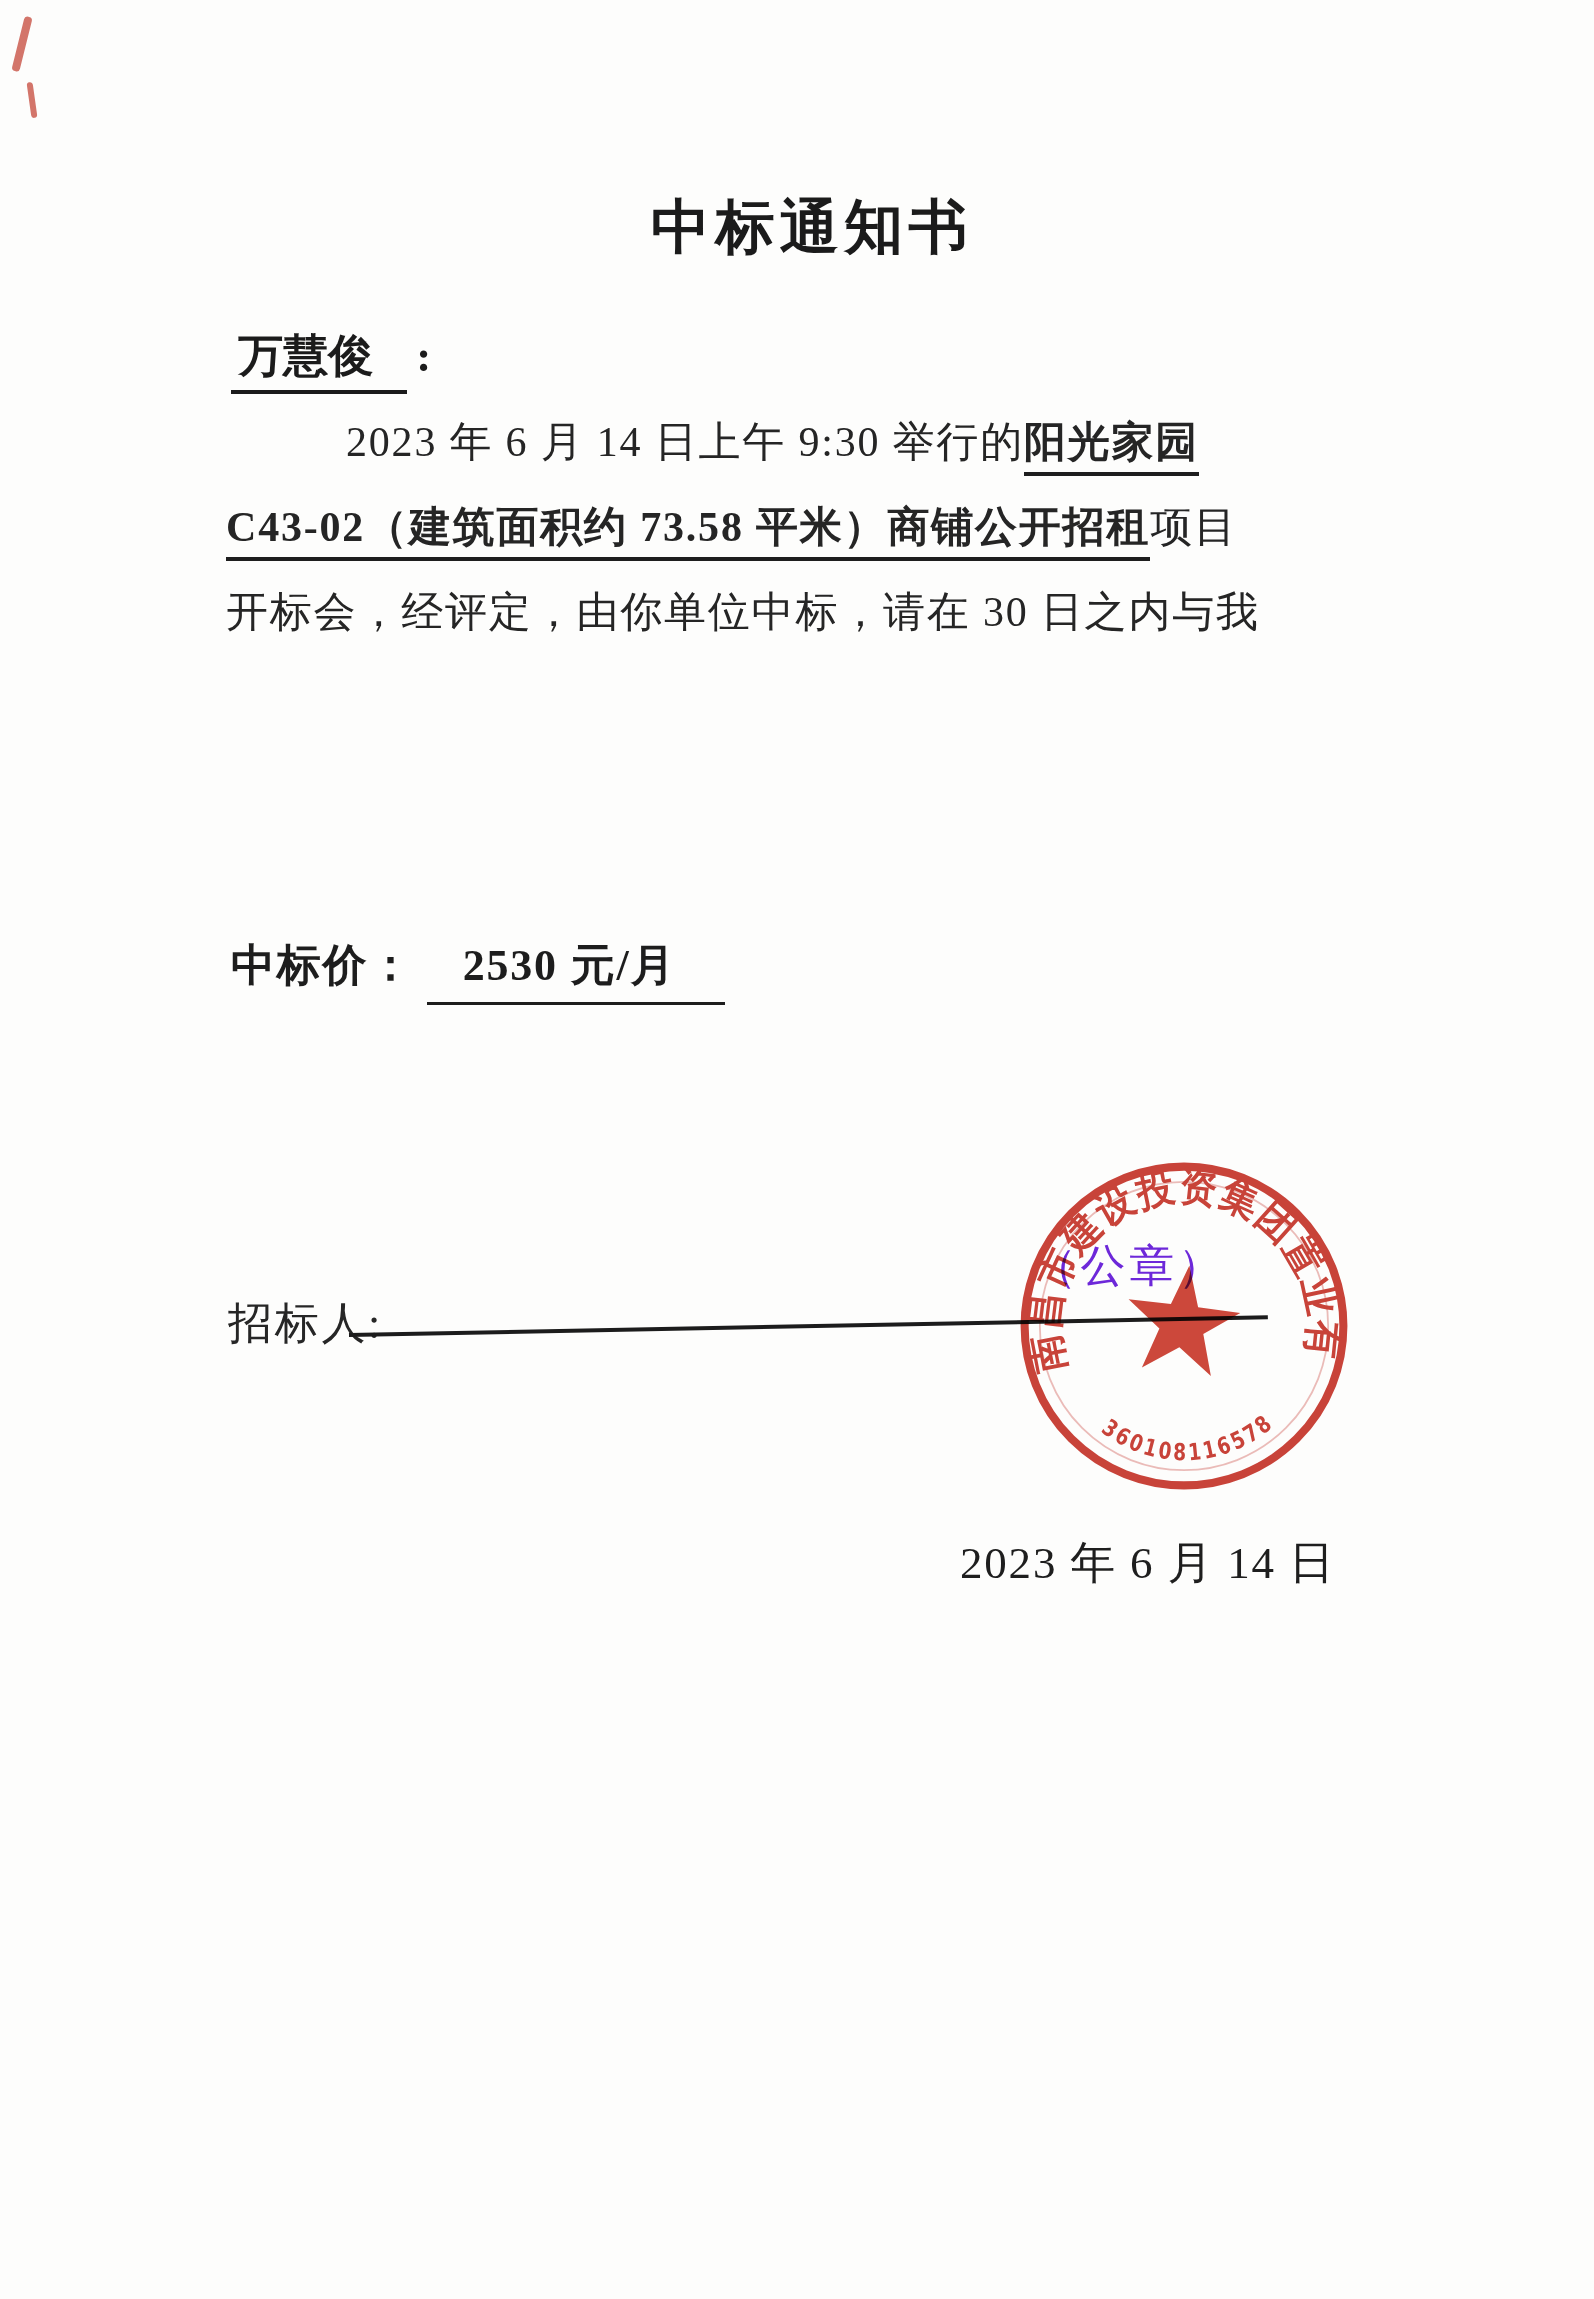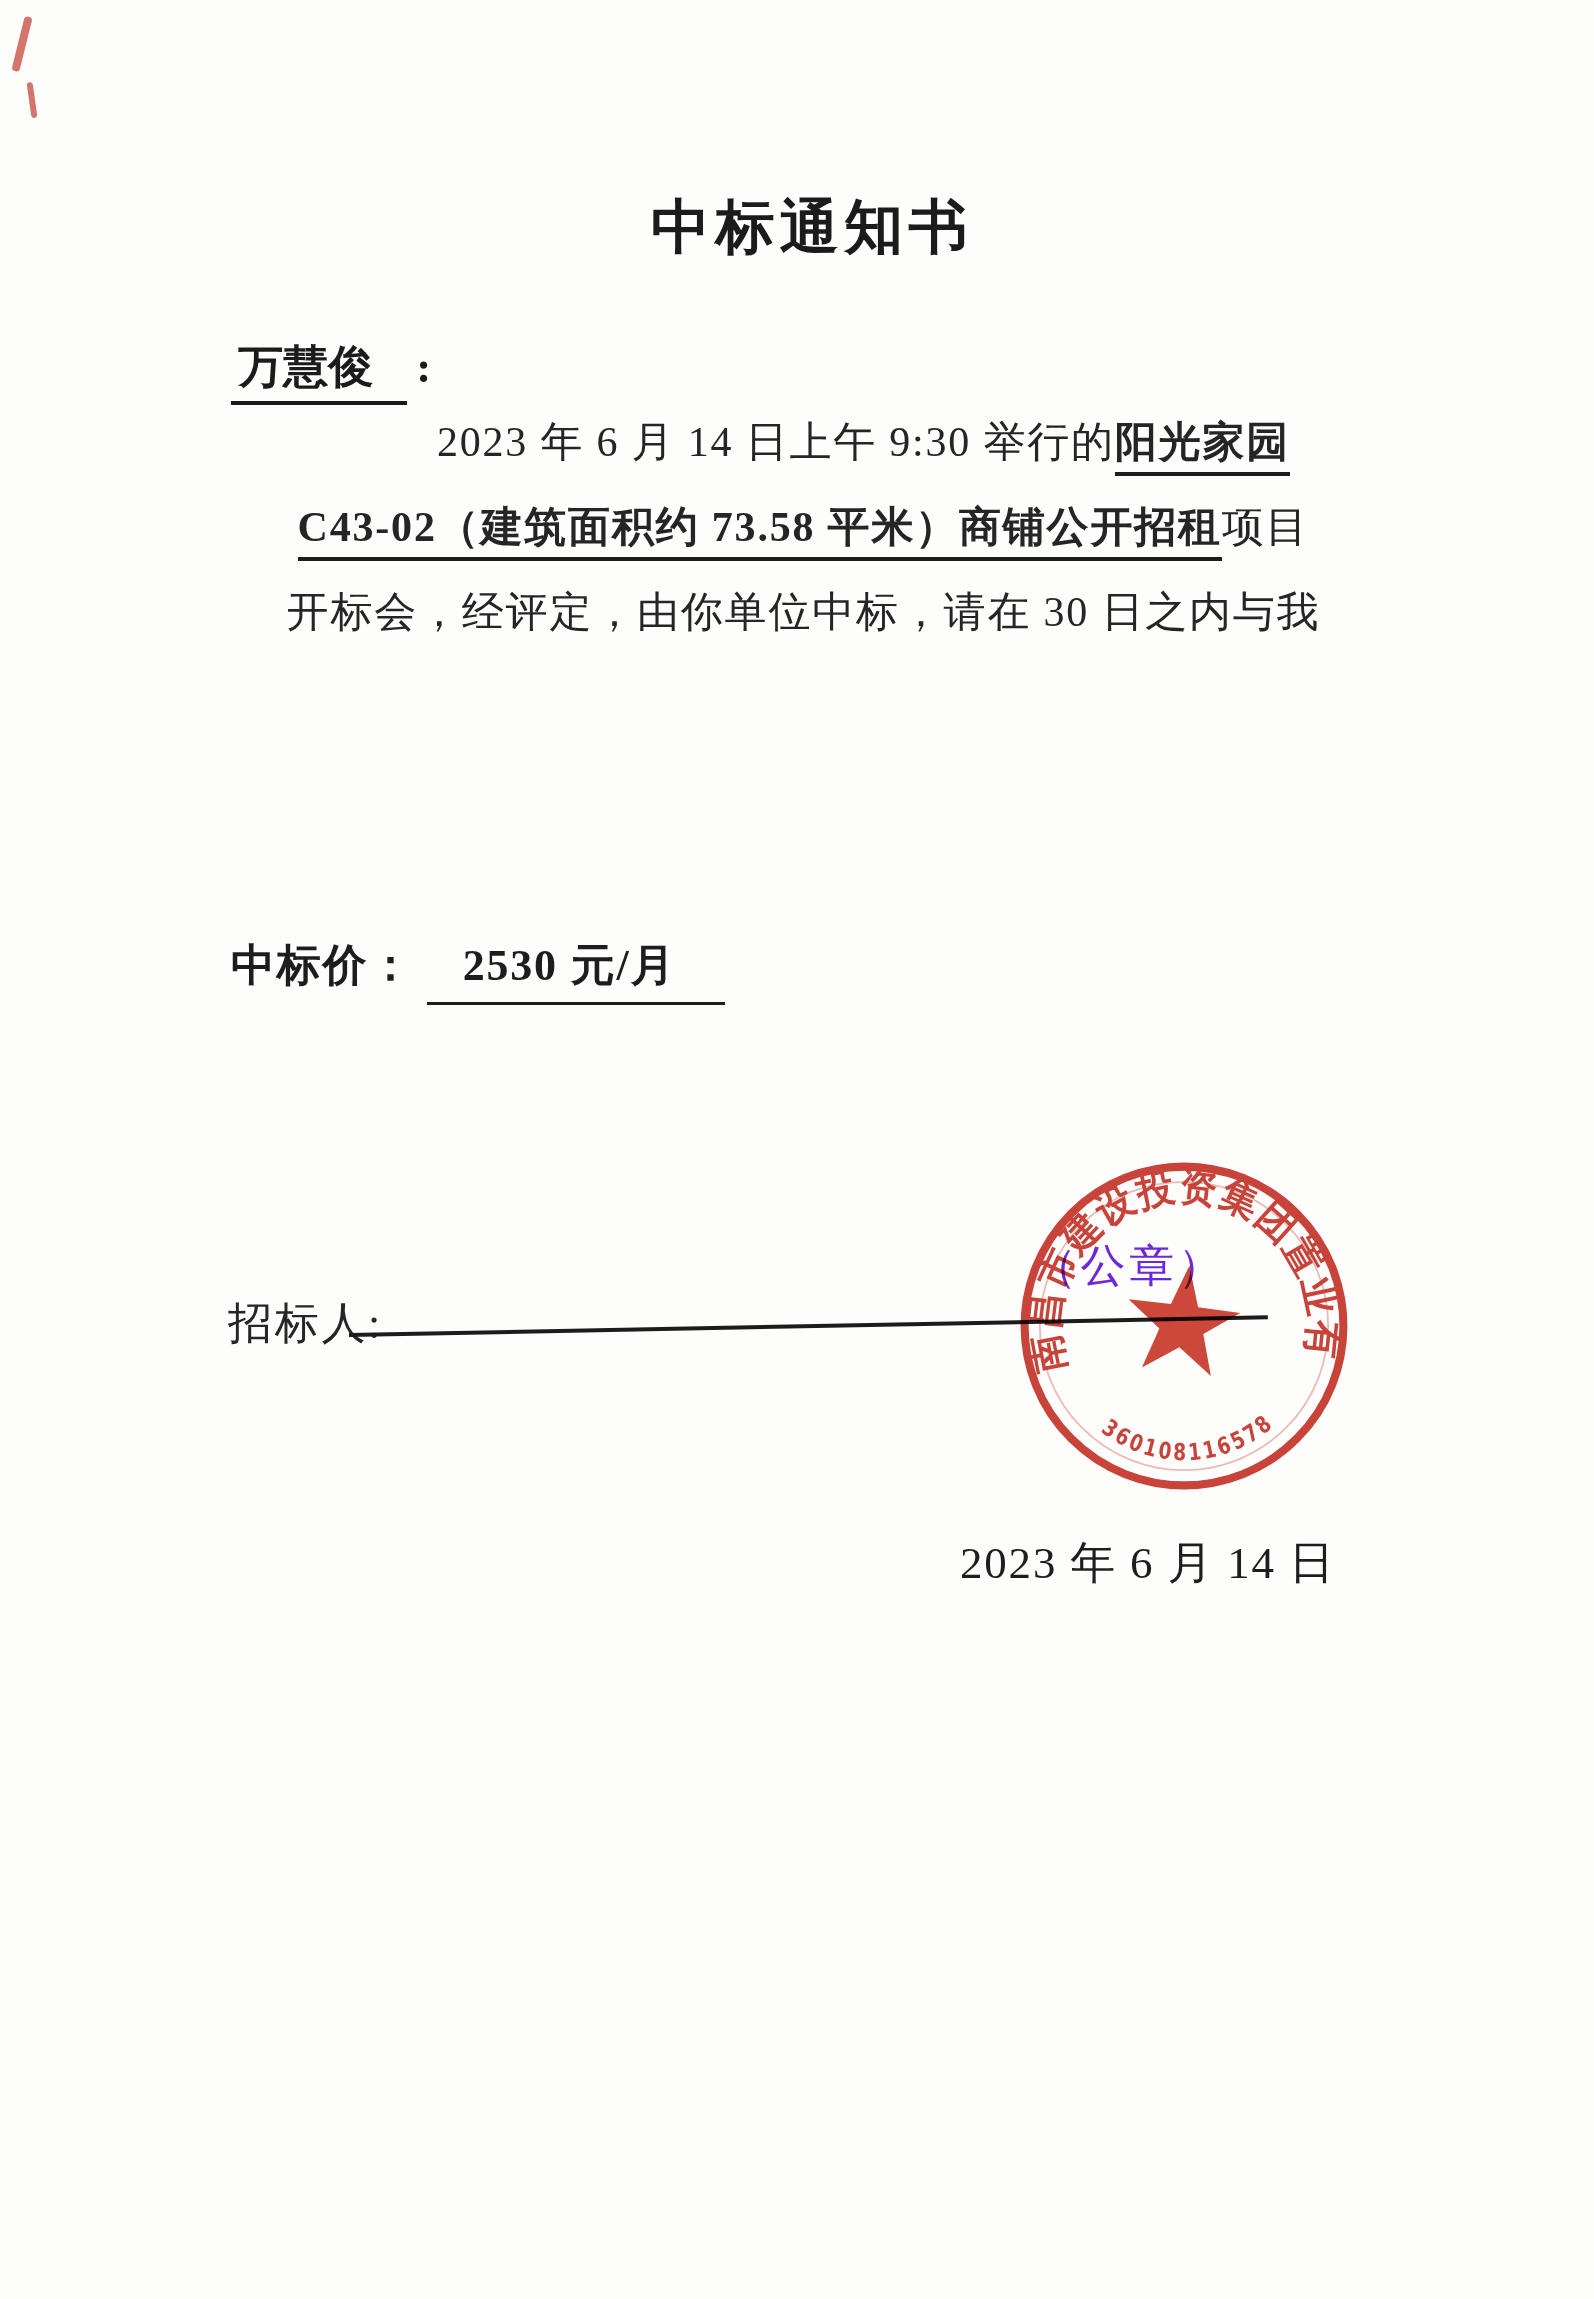--- a/index.html
+++ b/index.html
@@ -31,36 +31,34 @@
     top: 326px;
     left: 231px;
     font-size: 45px;
     font-weight: bold;
     color: #1b1b1b;
   }
   .addressee .name {
     display: inline-block;
     border-bottom: 4.5px solid #1b1b1b;
     padding: 0 34px 3.6px 7.2px;
-    margin-top: 11px;
   }
   .addressee .colon {
     display: inline-block;
     margin-left: 9px;
     font-weight: bold;
   }
   .body-text {
     position: absolute;
     left: 226px;
     width: 1155px;
     font-size: 42px;
     line-height: 54px;
     letter-spacing: 1.8px;
     color: #252525;
-    text-align: center;
   }
   .line-1 { top: 415px; text-indent: 120px; }
   .line-2 { top: 500px; }
   .line-3 { top: 585px; }
   .line-4 { top: 670px; }
   .line-5 { top: 755px; }
   .seg-em {
     display: inline-block;
     font-weight: bold;
     border-bottom: 4.5px solid #1e1e1e;

